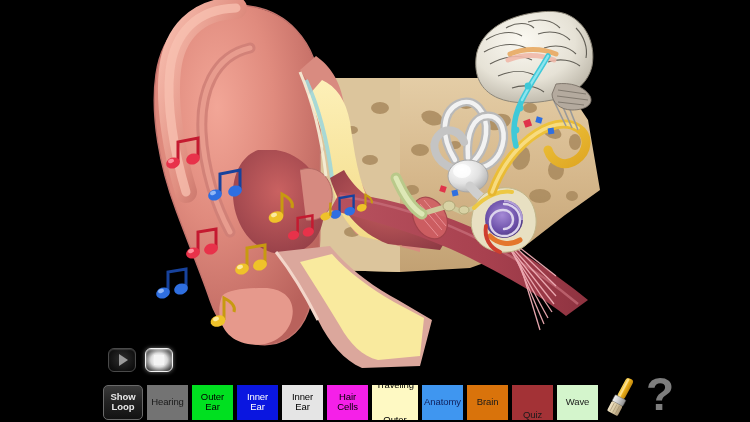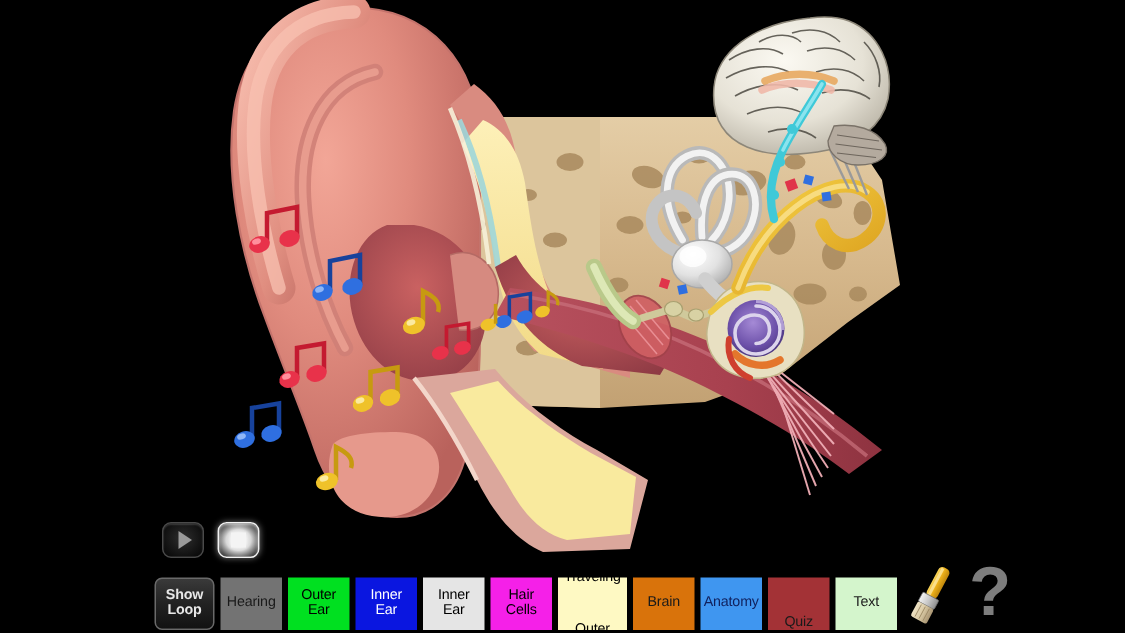--- a/index.html
+++ b/index.html
@@ -504,31 +504,31 @@
           <span>Ear</span>
         </div>
         <div class="navbtn " style="background: rgb(245, 32, 232); color: rgb(0, 0, 0);">
           <span>Hair</span>
           <span>Cells</span>
         </div>
         <div class="navbtn wide" style="background: #fef9c3; color: rgb(0, 0, 0); gap: 25px;">
           <span>Traveling</span>
           <span>Outer</span>
         </div>
+        <div class="navbtn " style="background: rgb(63, 150, 240); color: rgb(16, 32, 92);">
+          <span>Anatomy</span>
+        </div>
         <div class="navbtn " style="background: rgb(217, 115, 11); color: rgb(26, 26, 26);">
           <span>Brain</span>
         </div>
-        <div class="navbtn " style="background: rgb(63, 150, 240); color: rgb(16, 32, 92);">
-          <span>Anatomy</span>
-        </div>
         <div class="navbtn " style="background: rgb(163, 50, 54); color: rgb(26, 26, 26); justify-content: flex-end;">
           <span>Quiz</span>
         </div>
         <div class="navbtn " style="background: rgb(212, 245, 204); color: rgb(26, 26, 26);">
-          <span>Text</span>
+          <span>Wave</span>
         </div>
       </div>
   </div>
 
   <div id="tools">
     <svg id="brush-icon" width="40" height="42" viewBox="0 0 40 42">
       <defs>
         <linearGradient id="gHandle" x1="0" y1="0" x2="1" y2="0">
           <stop offset="0%" stop-color="#f8d45c"></stop>
           <stop offset="45%" stop-color="#efb31c"></stop>

